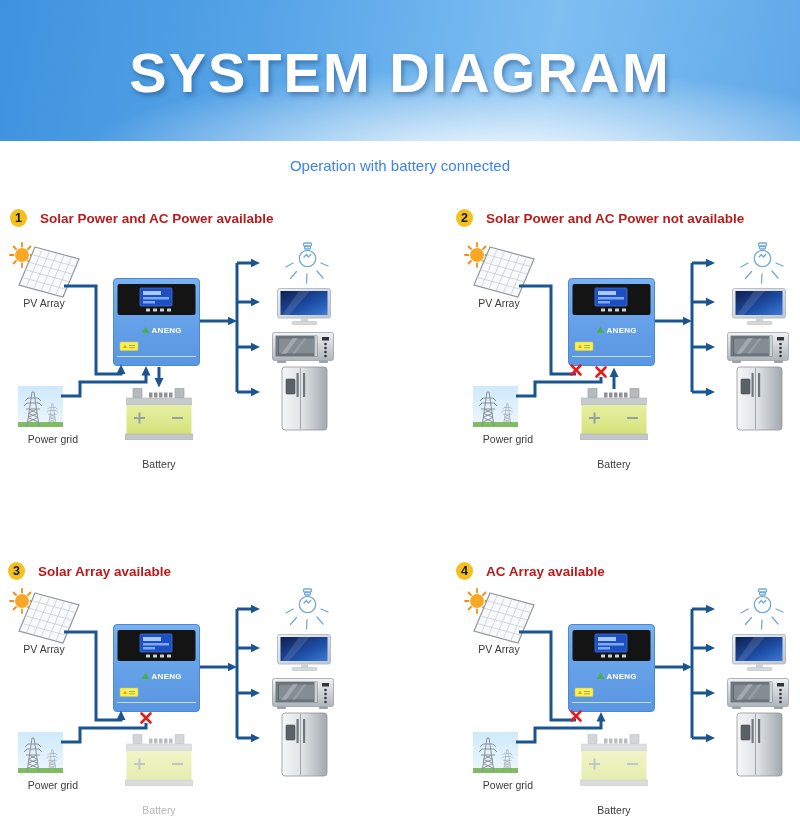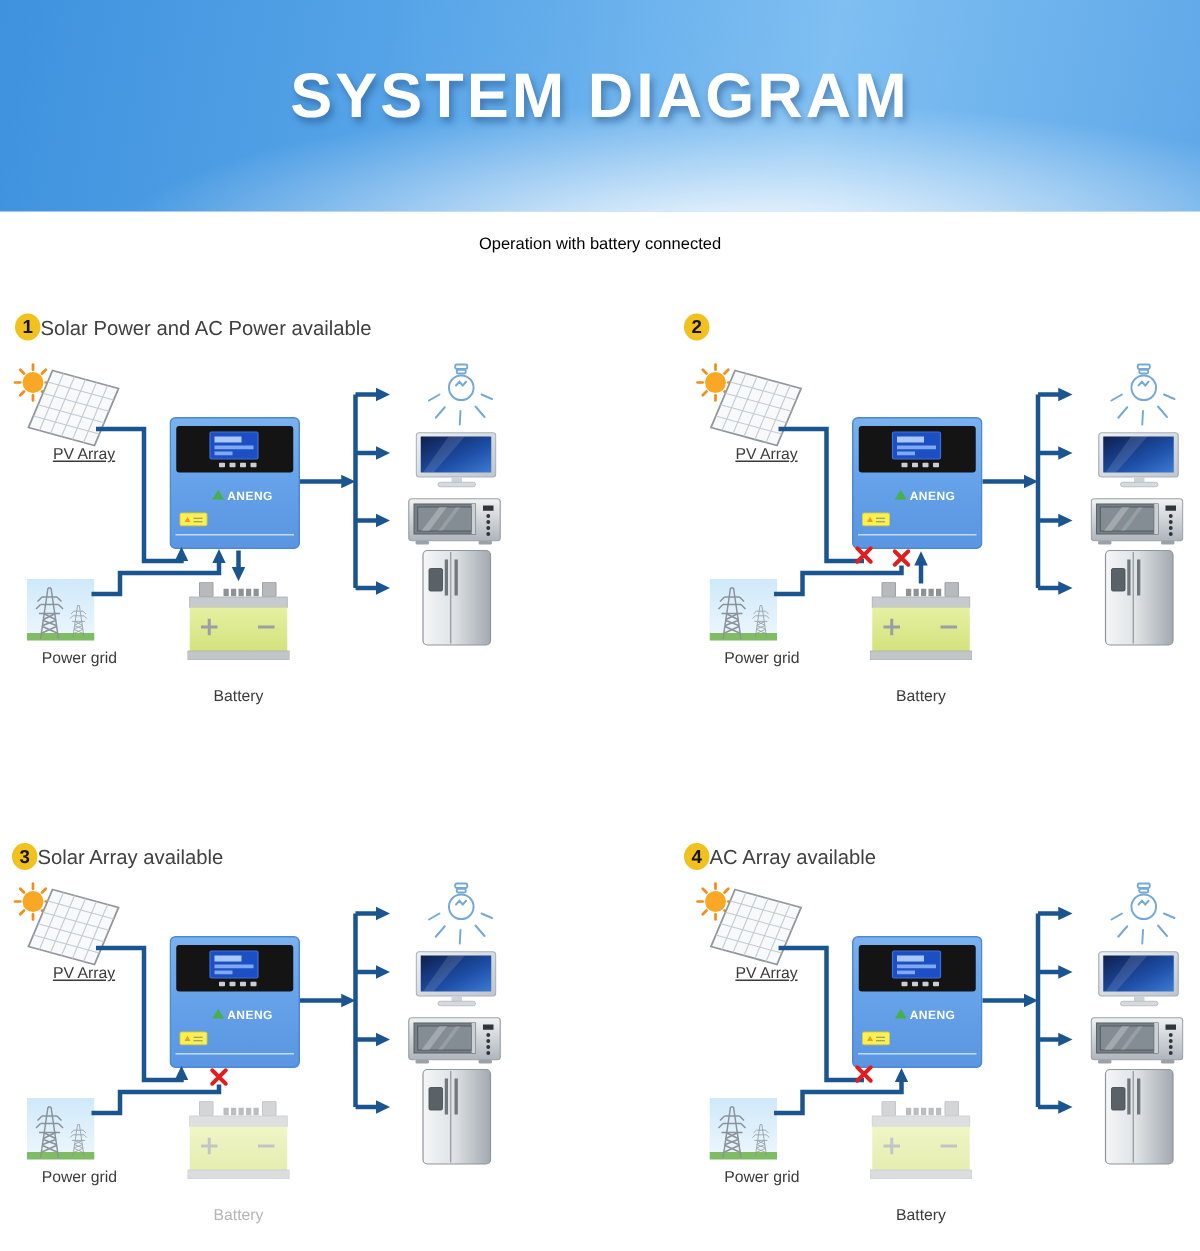--- a/index.html
+++ b/index.html
@@ -5,39 +5,39 @@
   html,body{margin:0;padding:0;background:#fff;}
   #app{position:relative;width:800px;height:834px;background:#fff;overflow:hidden;
        font-family:"Liberation Sans", sans-serif;}
 
   
   .banner{position:absolute;left:0;top:0;width:800px;height:141px;
     background:
       radial-gradient(90% 110% at 62% 112%, rgba(255,255,255,.92) 0%, rgba(255,255,255,0) 58%),
       linear-gradient(100deg,#3E92DE 0%,#55A3E7 32%,#7FBFF2 68%,#5FA8E8 100%);}
   .banner-title{position:absolute;left:0;top:40px;width:100%;text-align:center;
-    color:#fff;font-size:42px;font-weight:800;letter-spacing:2px;
+    color:#fff;font-size:56px;font-weight:800;letter-spacing:2px;
     text-shadow:2px 3px 5px rgba(25,60,110,.45);}
 
   
   .section-heading{position:absolute;left:0;width:800px;text-align:center;
-    font-size:11px;color:#000000;white-space:pre;}
+    font-size:15px;color:#3b82f6;white-space:pre;}
 
   
   .scenario-label{position:absolute;height:18px;display:flex;align-items:center;}
   .badge{display:inline-flex;align-items:center;justify-content:center;
     width:17px;height:18px;border-radius:50%;background:#F2C11D;color:#151515;
     font-size:12.5px;font-weight:bold;flex:0 0 auto;}
-  .scenario-label .txt{margin-left:0;font-size:13.5px;color:#404040;}
+  .scenario-label .txt{margin-left:13px;font-size:13.5px;color:#b91c1c;font-weight:bold;}
 
   
   .panel{position:absolute;width:400px;height:250px;}
   .panel svg.diagram{position:absolute;left:0;top:0;}
   .cap{position:absolute;font-size:10.5px;color:#3b3b3b;text-align:center;}
-  .pv-cap{left:24px;top:57px;width:64px;text-decoration:underline;}
+  .pv-cap{left:12px;top:57px;width:64px;}
   .grid-cap{left:2px;top:193px;width:76px;text-align:right;}
   .batt-cap{left:124px;top:202px;width:70px;margin-top:16px;}
 
   .wire{stroke:#1A5590;stroke-width:3;fill:none;}
   .xmark{stroke:#E21D1D;stroke-width:2.6;stroke-linecap:round;fill:none;}
 
   
   .panel[data-pv="connected"] .pv-x{display:none}
   .panel[data-pv="blocked"]   .pv-arrow{display:none}
   .panel[data-grid="connected"] .grid-x{display:none}
@@ -231,20 +231,21 @@
   </div>
 
   <div class="section-heading" style="top:157px">Operation with battery connected</div>
 
   <div class="scenario-label" style="left:10px;top:209px">
     <span class="badge">1</span>
     <span class="txt">Solar Power and AC Power available</span>
   </div>
   <div class="scenario-label" style="left:456px;top:209px">
     <span class="badge">2</span>
+    <span class="txt">Solar Power and AC Power not available</span>
   </div>
   <div class="scenario-label" style="left:8px;top:562px">
     <span class="badge">3</span>
     <span class="txt">Solar Array available</span>
   </div>
   <div class="scenario-label" style="left:456px;top:562px">
     <span class="badge">4</span>
     <span class="txt">AC Array available</span>
   </div>
 

